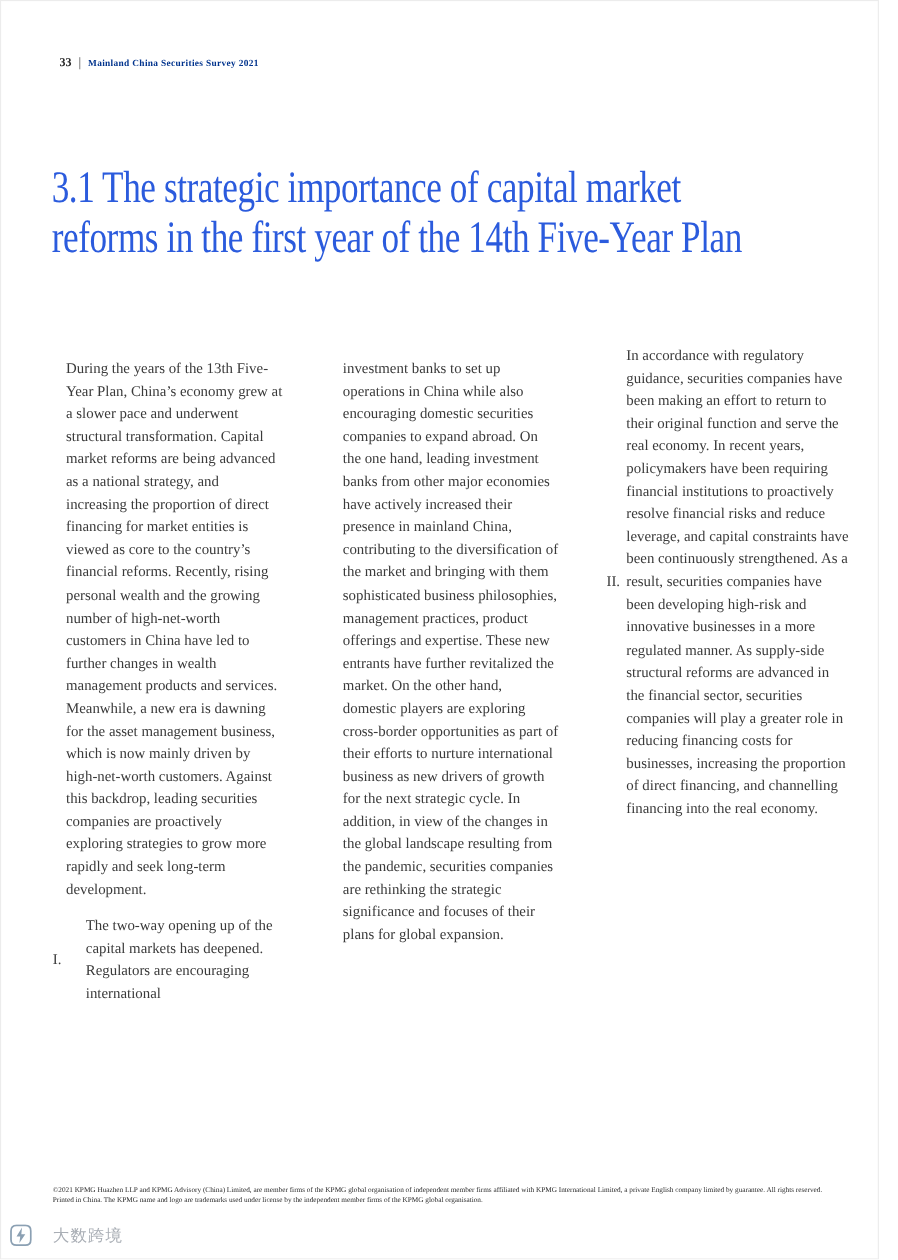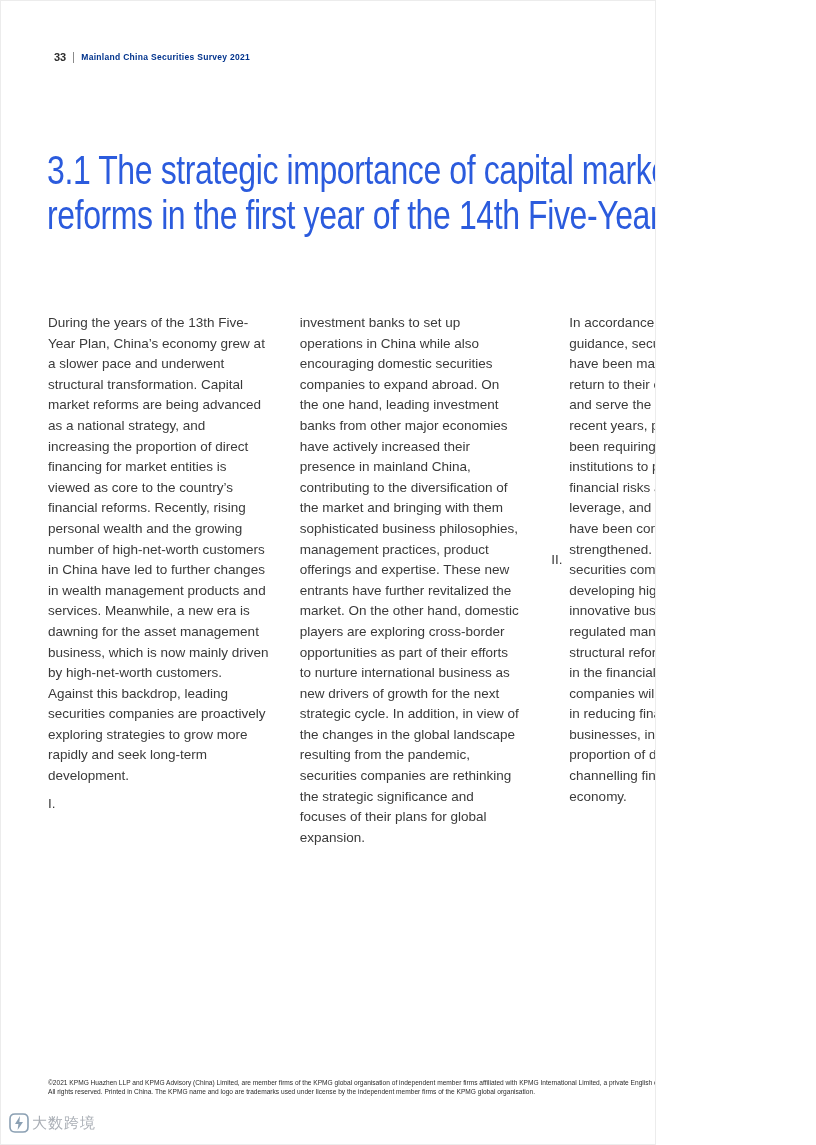--- a/index.html
+++ b/index.html
@@ -1,22 +1,22 @@
 <!DOCTYPE html>
 <html style="--title-blue: #2B5BDD; --header-navy: #00338D; --body-text: #3a3a3a; --footer-text: #2b2b2b; --watermark-gray: #a9aeb5;"><head>
 <meta charset="utf-8">
 <style>
   * { margin: 0; padding: 0; box-sizing: border-box; }
   html, body { background: #ffffff; }
   .page {
     position: relative;
-    width: 656px;
+    width: 799px;
     height: 1145px;
     background: #ffffff;
-    font-family: Liberation Sans, sans-serif;
+    font-family: Liberation Serif, serif;
     overflow: hidden;
     border: 1px solid #ececec;
   }
   .page-header {
     position: absolute;
     left: 53px;
     top: 50px;
     display: flex;
     align-items: center;
     gap: 7px;
@@ -63,42 +63,42 @@
     display: flex;
     gap: 31px;
   }
   .col {
     flex: 1;
     font-size: 13.5px;
     line-height: 20.6px;
     color: var(--body-text, #3a3a3a);
     text-align: left;
   }
-  .para { margin: 0; }
+  .para { margin: 12px; }
   .list-item { display: flex; margin-top: 7px; align-items: center; }
   .marker { flex: 0 0 30px; }
   .list-item-2 { margin-top: 0; }
   .list-item-2 .marker { flex: 0 0 18px; }
   .li-text { flex: 1; margin: 0; }
   .page-footer {
     position: absolute;
     left: 47px;
     top: 1078px;
     width: 700px;
     font-size: 6.6px;
     line-height: 8.8px;
     color: var(--footer-text, #2b2b2b);
   }
   .watermark {
     position: absolute;
     left: 8px;
     top: 1112px;
     display: flex;
     align-items: center;
-    gap: 3px;
+    gap: 19px;
     color: var(--watermark-gray, #a9aeb5);
     font-size: 15px;
     letter-spacing: 1px;
   }
   .watermark svg { display: block; }
 </style>
 </head>
 <body>
 
 <div class="page">
@@ -113,20 +113,21 @@
     <span class="title-line">3.1 The strategic importance of capital market</span>
     <span class="title-line">reforms in the first year of the 14th Five-Year Plan</span>
   </h1>
 
   <main class="columns">
 
     <div class="col">
       <p class="para">During the years of the 13th Five-Year Plan, China’s economy grew at a slower pace and underwent structural transformation. Capital market reforms are being advanced as a national strategy, and increasing the proportion of direct financing for market entities is viewed as core to the country’s financial reforms. Recently, rising personal wealth and the growing number of high-net-worth customers in China have led to further changes in wealth management products and services. Meanwhile, a new era is dawning for the asset management business, which is now mainly driven by high-net-worth customers. Against this backdrop, leading securities companies are proactively exploring strategies to grow more rapidly and seek long-term development.</p>
       <div class="list-item">
         <span class="marker">I.</span>
+        <p class="li-text">The two-way opening up of the capital markets has deepened. Regulators are encouraging international</p>
       </div>
     </div>
 
     <div class="col">
       <p class="para">investment banks to set up operations in China while also encouraging domestic securities companies to expand abroad. On the one hand, leading investment banks from other major economies have actively increased their presence in mainland China, contributing to the diversification of the market and bringing with them sophisticated business philosophies, management practices, product offerings and expertise. These new entrants have further revitalized the market. On the other hand, domestic players are exploring cross-border opportunities as part of their efforts to nurture international business as new drivers of growth for the next strategic cycle. In addition, in view of the changes in the global landscape resulting from the pandemic, securities companies are rethinking the strategic significance and focuses of their plans for global expansion.</p>
     </div>
 
     <div class="col">
       <div class="list-item list-item-2">
         <span class="marker">II.</span>

